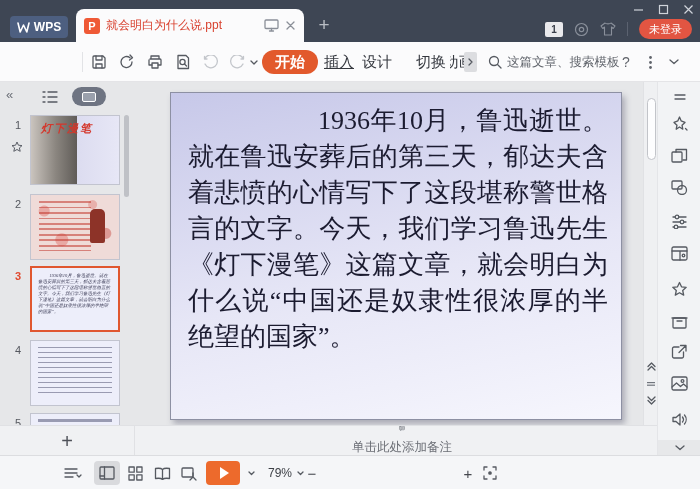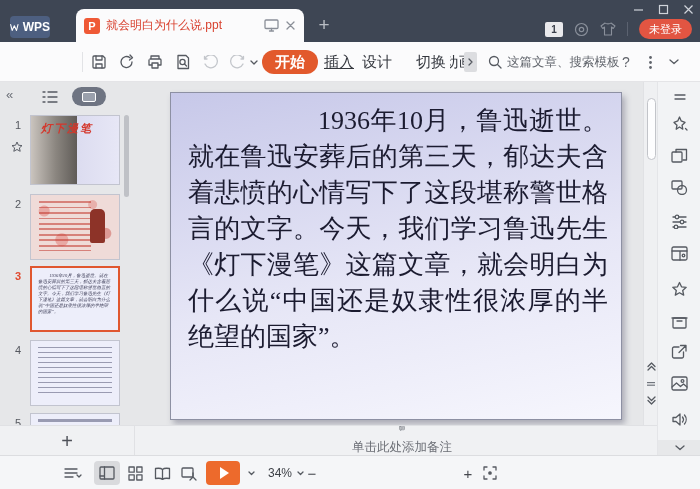--- a/index.html
+++ b/index.html
@@ -2,21 +2,21 @@
 <html><head>
 <meta charset="utf-8">
 <style>
   *{margin:0;padding:0;box-sizing:border-box;}
   html,body{width:700px;height:489px;overflow:hidden;background:#e6e7e9;
     font-family:"Liberation Sans","DejaVu Sans",sans-serif;}
   #app{position:relative;width:700px;height:489px;}
 
   
   .titlebar{position:absolute;left:0;top:0;width:700px;height:42px;background:#3e4654;}
-  .wps-logo{position:absolute;left:10px;top:16px;width:40px;height:22px;background:#4d5f80;
+  .wps-logo{position:absolute;left:10px;top:16px;width:58px;height:22px;background:#4d5f80;
     border-radius:4px;color:#fff;font-size:12px;font-weight:bold;display:flex;align-items:center;
     justify-content:center;gap:4px;cursor:pointer;}
   .doc-tab{position:absolute;left:76px;top:9px;width:228px;height:33px;background:#fbfbfc;
     border-radius:8px 8px 0 0;display:flex;align-items:center;padding:0 8px;gap:6px;}
   .ppt-ic{width:16px;height:16px;background:#ef5936;border-radius:3px;color:#fff;font-size:11px;
     font-weight:bold;display:flex;align-items:center;justify-content:center;flex:0 0 auto;}
   .tab-title{flex:1;font-size:12px;color:#d8422f;white-space:nowrap;overflow:hidden;}
   .new-tab{position:absolute;left:312px;top:12px;width:24px;height:26px;color:#b9bdc4;
     font-size:19px;display:flex;align-items:center;justify-content:center;cursor:pointer;}
   .win-controls{position:absolute;right:6px;top:0;height:18px;display:flex;gap:14px;align-items:center;}
@@ -450,21 +450,21 @@
         </svg>
     </div>
     <div class="st play-btn">
       <span class="play-tri"></span>
     </div>
     <div class="st" style="left:244px;width:14px;">
       <svg class="i" width="7" height="5" viewBox="0 0 7 5">
           <path d="M1 1l2.5 2.5L6 1"></path>
         </svg>
     </div>
-    <div class="st zoom-label">34%</div>
+    <div class="st zoom-label">79%</div>
     <div class="st" style="left:294px;width:12px;">
       <svg class="i" width="7" height="5" viewBox="0 0 7 5">
           <path d="M1 1l2.5 2.5L6 1"></path>
         </svg>
     </div>
     <div class="st zo">−</div>
 
     <div class="st zi">+</div>
     <div class="st" style="left:478px;width:24px;">
       <svg class="i" width="14" height="14" viewBox="0 0 14 14">

